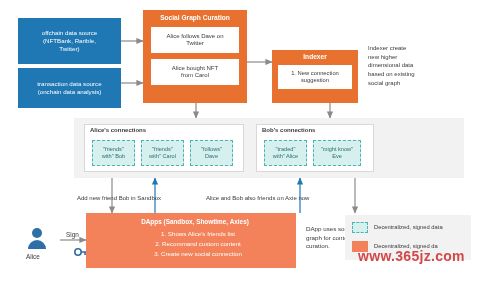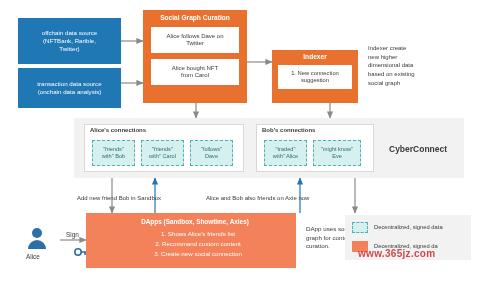--- a/index.html
+++ b/index.html
@@ -194,21 +194,20 @@
 
   <div class="tealbox" style="left:264px; top:140px; width:43px; height:26px; font-size:5.6px;">
     <span style="white-space:pre-line;">"traded"
 with" Alice</span>
   </div>
   <div class="tealbox" style="left:313px; top:140px; width:48px; height:26px; font-size:5.6px;">
     <span style="white-space:pre-line;">"might know"
 Eve</span>
   </div>
 
-  <div class="brand" style="left:389px; top:144px; font-size:8.5px;">CyberConnect</div>
 
   <div class="label" style="left:77px; top:195px; font-size:6px;">Add new friend Bob in Sandbox</div>
   <div class="label" style="left:206px; top:195px; font-size:6px;">Alice and Bob also friends on Axie now</div>
 
   <div class="box lightorange" style="left:86px; top:213px; width:210px; height:55px; display:block;">
     <div style="font-size:6.4px; font-weight:bold; color:#fff; padding:5px 0 4px 8px;">DApps (Sandbox, Showtime, Axies)</div>
     <div style="font-size:6.2px; color:#fff; padding:0 0 2px 14px;">1. Shows Alice's friends list</div>
     <div style="font-size:6.2px; color:#fff; padding:0 0 2px 14px;">2. Recommand custom content</div>
     <div style="font-size:6.2px; color:#fff; padding:0 0 0 14px;">3. Create new social connection</div>
   </div>
@@ -219,15 +218,15 @@
 
   <div class="person-label" style="left:26px; top:253px; font-size:6.4px;">Alice</div>
   <div class="person-label" style="left:66px; top:231px; font-size:6.4px;">Sign</div>
 
   <div class="legend-panel" style="left:345px; top:215px; width:126px; height:45px;"></div>
   <div class="legend-swatch-teal" style="left:352px; top:222px; width:16px; height:11px;"></div>
   <div class="legend-text" style="left:374px; top:224px; font-size:5.8px;">Decentralized, signed data</div>
   <div class="legend-swatch-orange" style="left:352px; top:241px; width:16px; height:11px;"></div>
   <div class="legend-text" style="left:374px; top:243px; font-size:5.8px;">Decentralized, signed da</div>
 
-  <div class="watermark" style="left:358px; top:248px; font-size:10px;">www.365jz.com</div>
+  <div class="watermark" style="left:358px; top:248px; font-size:14px;">www.365jz.com</div>
 
 </div>
 
 </body></html>

